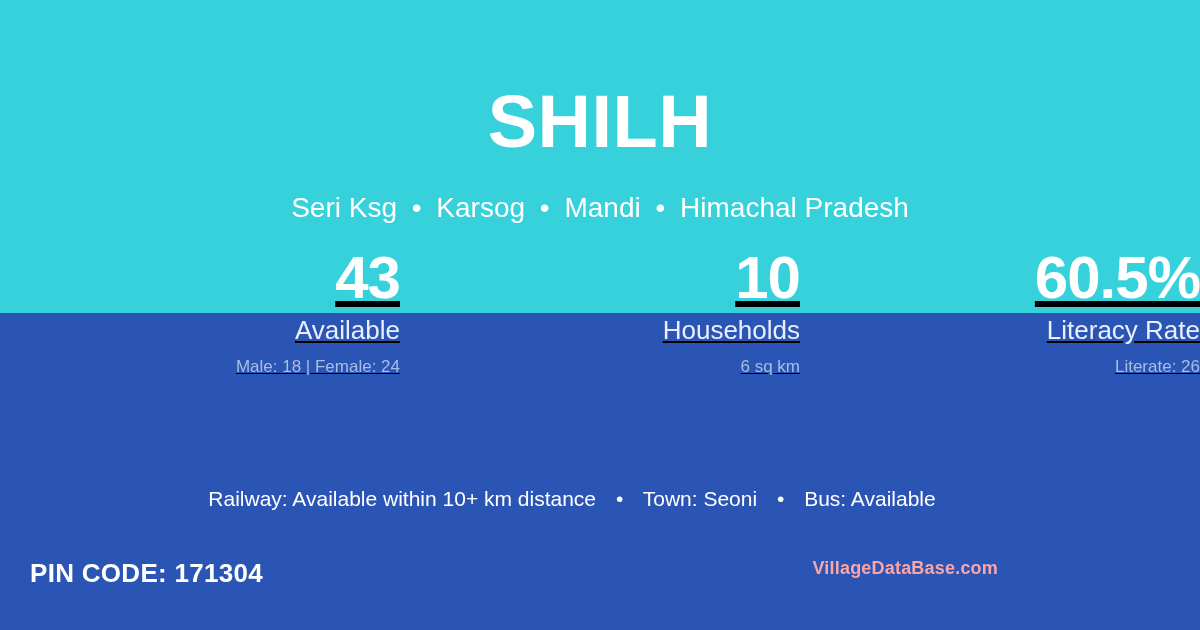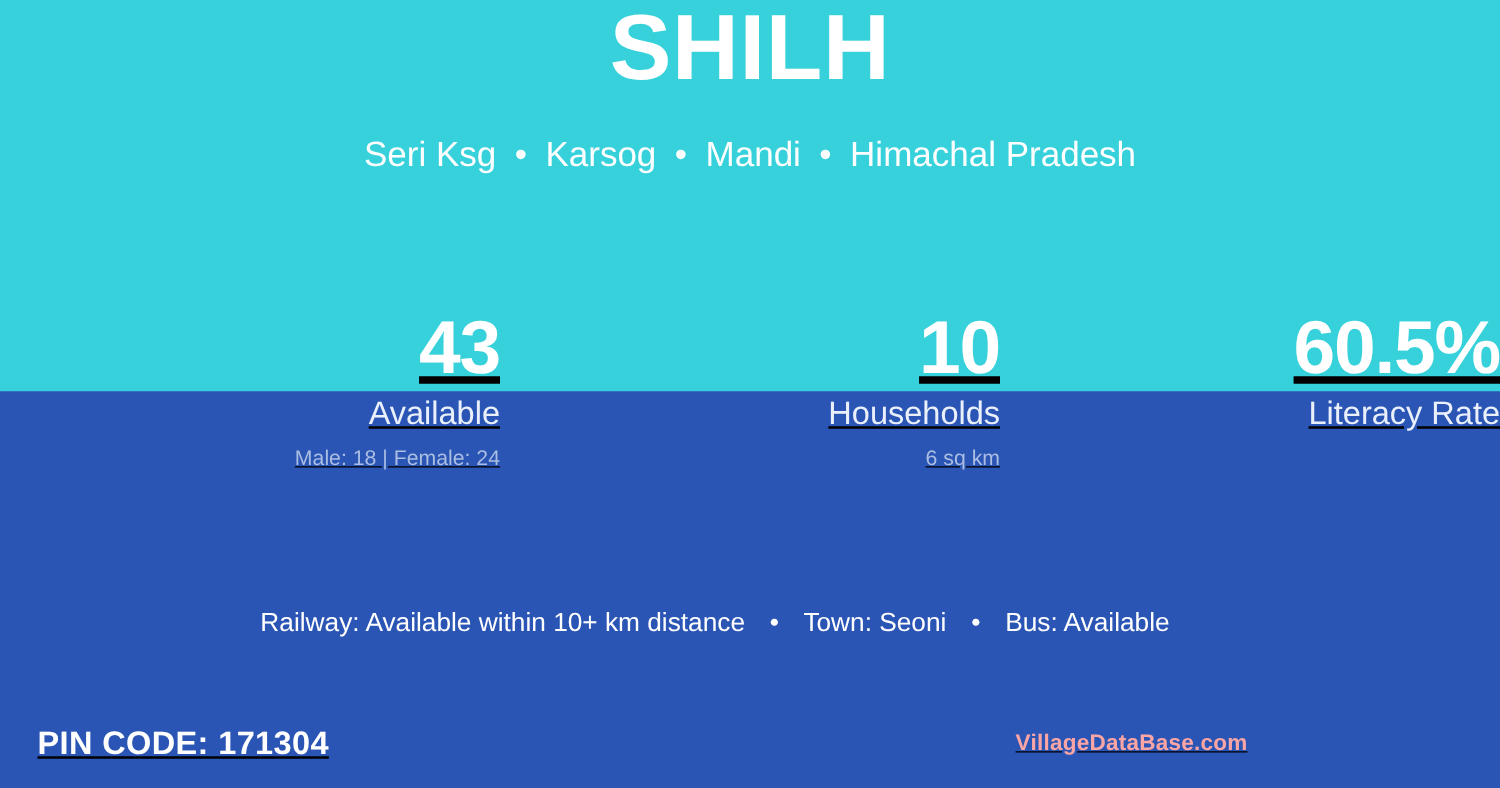--- a/index.html
+++ b/index.html
@@ -35,20 +35,21 @@
   
   .header {
     position: absolute;
     left: 0;
     top: 0;
     width: 1200px;
     text-align: center;
   }
   .village-title {
     margin: 0;
+    padding-top: 84px;
     font-size: 74px;
     font-weight: bold;
     line-height: 1.02;
     color: #ffffff;
     letter-spacing: 0.5px;
   }
   .village-subtitle {
     margin: 16px;
     padding-top: 18px;
     font-size: 28px;
@@ -116,25 +117,23 @@
   }
 
   
   .footer {
     position: absolute;
     left: 0;
     bottom: 0;
     width: 1028px;
     height: 72px;
     display: flex;
-    align-items: center;
     justify-content: space-between;
     padding: 0 30px;
     box-sizing: border-box;
-    text-decoration: underline;
   }
   .pin-code {
     font-size: 26px;
     font-weight: bold;
     color: #ffffff;
     letter-spacing: 0.3px;
   }
   .brand {
     font-size: 18px;
     font-weight: bold;
@@ -172,20 +171,21 @@
 
     <div class="stat-col">
       <div class="stat-value">10</div>
       <div class="stat-label">Households</div>
       <div class="stat-sub">6 sq km</div>
     </div>
 
     <div class="stat-col">
       <div class="stat-value">60.5%</div>
       <div class="stat-label">Literacy Rate</div>
+      <div class="stat-sub">Literate: 26</div>
     </div>
 
   </div>
 
   <div class="facility-row">
     <span class="facility-item">Railway: Available within 10+ km distance</span>
     <span class="facility-sep">•</span>
     <span class="facility-item">Town: Seoni</span>
     <span class="facility-sep">•</span>
     <span class="facility-item">Bus: Available</span>

